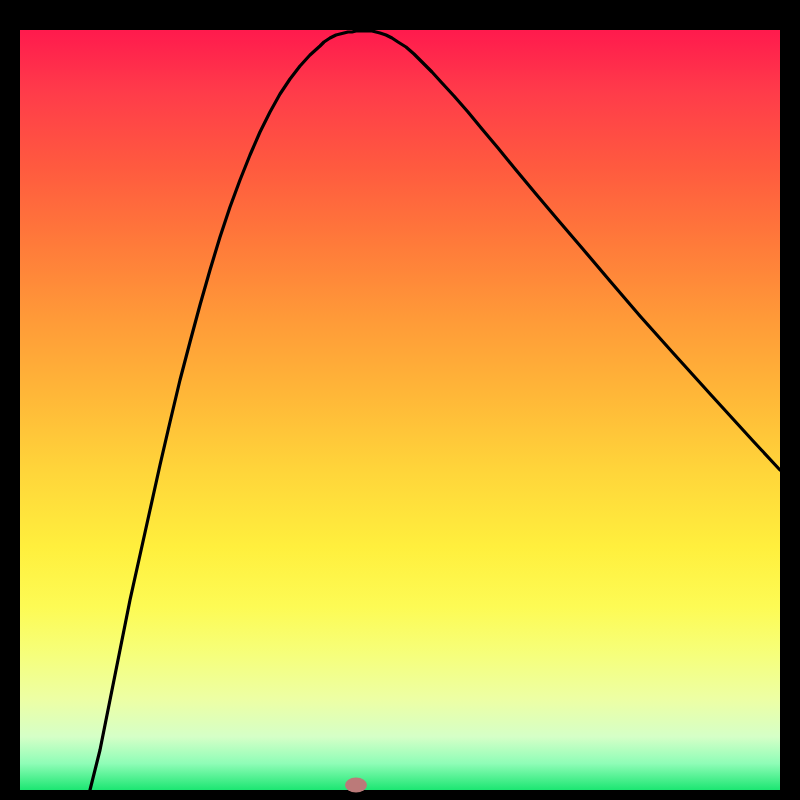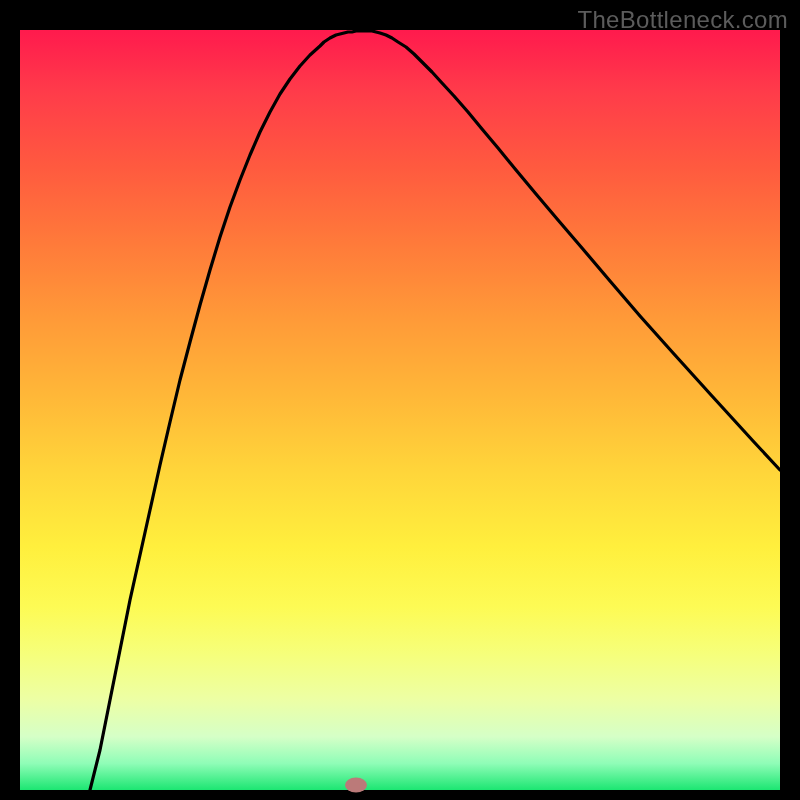--- a/index.html
+++ b/index.html
@@ -57,21 +57,20 @@
     background: #bb7a79;
     transform: translate(-50%, -50%);
     z-index: 5;
   }
 </style>
 </head>
 <body>
 
 <div class="frame">
 
-  <div class="watermark">TheBottleneck.com</div>
 
   <div class="plot">
 
     <svg class="curve" viewBox="0 0 760 760" preserveAspectRatio="none">
       <path id="curve-path" d="M70.0 760.0 L80.0 720.0 L90.0 670.0 L100.0 620.0 L110.0 570.0 L120.0 525.0 L130.0 480.0 L140.0 435.0 L150.0 392.0 L160.0 350.0 L170.0 312.0 L180.0 275.0 L190.0 240.0 L200.0 207.0 L210.0 177.0 L220.0 150.0 L230.0 125.0 L240.0 102.0 L250.0 82.0 L260.0 64.0 L270.0 49.0 L280.0 36.0 L290.0 25.0 L300.0 16.0 L304.0 12.0 L310.0 8.0 L312.0 7.0 L316.0 5.0 L320.0 4.0 L324.0 3.0 L328.0 2.0 L332.0 2.0 L336.0 1.0 L340.0 1.0 L346.0 1.0 L352.0 1.0 L356.0 2.0 L360.0 3.0 L366.0 5.0 L372.0 8.0 L378.0 12.0 L386.0 17.0 L394.0 24.0 L402.0 32.0 L412.0 42.0 L422.0 53.0 L434.0 66.0 L448.0 82.0 L462.0 99.0 L478.0 118.0 L496.0 140.0 L516.0 164.0 L538.0 190.0 L562.0 218.0 L590.0 251.0 L620.0 286.0 L654.0 324.0 L692.0 366.0 L734.0 412.0 L760.0 440.0" fill="none" stroke="#000" stroke-width="3.2" stroke-linejoin="round" stroke-linecap="round"></path>
     </svg>
 
     <div id="opt-marker" class="marker" style="left: 336px; top: 755px; background: rgb(187, 122, 121);"></div>
   </div>
 

